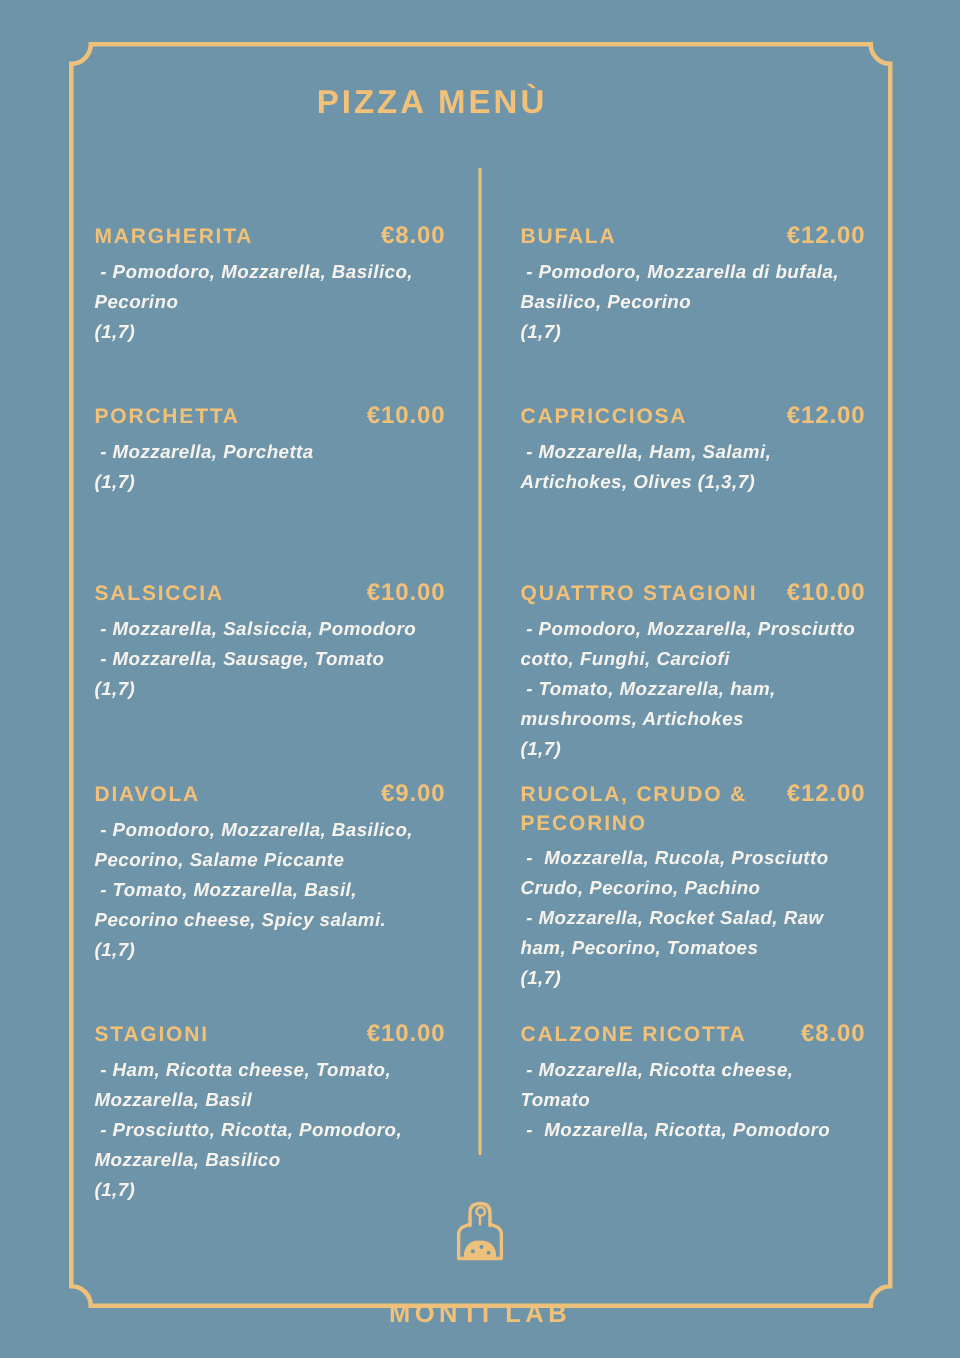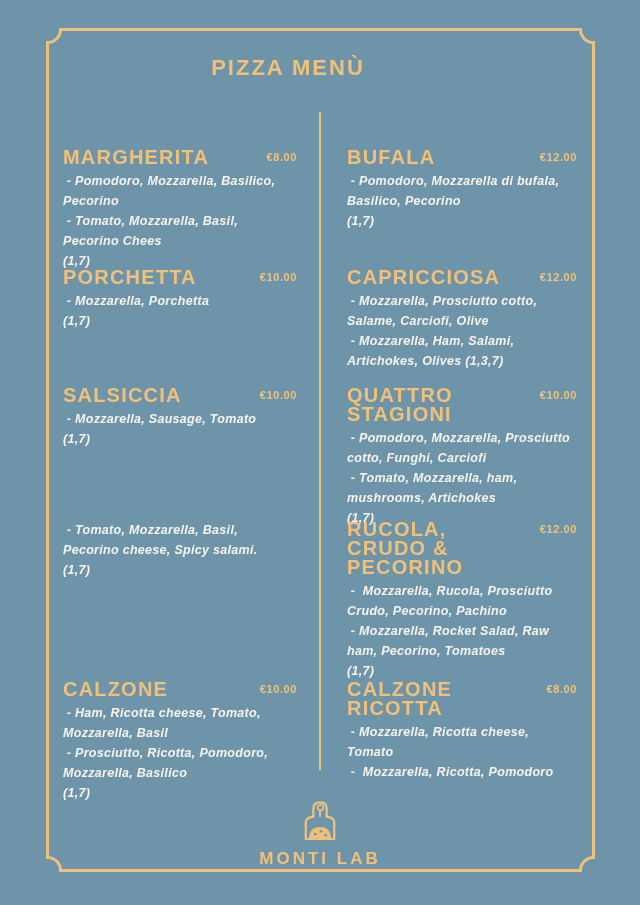--- a/index.html
+++ b/index.html
@@ -46,29 +46,29 @@
   .item { color: #f6f3ed; }
   .item-head {
     display: flex;
     justify-content: space-between;
     align-items: flex-start;
     margin-bottom: 4px;
   }
   .item-name {
     color: #f2c177;
     font-weight: bold;
-    font-size: 20px;
+    font-size: 14px;
     letter-spacing: 1.2px;
     line-height: 19px;
     max-width: 170px;
   }
   .item-price {
     color: #f2c177;
     font-weight: bold;
-    font-size: 11px;
+    font-size: 16px;
     letter-spacing: 0.6px;
     line-height: 19px;
     white-space: nowrap;
   }
   .desc-line {
     font-style: italic;
     font-weight: 600;
     font-size: 12.5px;
     line-height: 20px;
     letter-spacing: 0.3px;
@@ -76,21 +76,21 @@
     color: #f6f3ed;
   }
   .footer {
     position: absolute;
     left: 0; top: 797px;
     width: 640px;
     text-align: center;
   }
   .brand-icon { display: inline-block; }
   .brand-name {
-    margin-top: 4px;
+    margin-top: 20px;
     color: #f2c177;
     font-size: 17px;
     font-weight: bold;
     letter-spacing: 3px;
   }
 </style>
 </head>
 <body>
 
 <svg class="frame" viewBox="0 0 640 905">
@@ -102,50 +102,55 @@
 <div class="divider"></div>
 
 <div class="menu-grid">
 
   <div class="item">
     <div class="item-head">
       <span class="item-name">MARGHERITA</span>
       <span class="item-price">€8.00</span>
     </div>
     <div class="desc-line"> - Pomodoro, Mozzarella, Basilico, Pecorino</div>
-    <div class="desc-line"> - Tomato, Mozzarella, Basil, Pecorino Chees</div>
     <div class="desc-line">(1,7)</div>
   </div>
 
   <div class="item">
     <div class="item-head">
       <span class="item-name">PORCHETTA</span>
       <span class="item-price">€10.00</span>
     </div>
     <div class="desc-line"> - Mozzarella, Porchetta</div>
     <div class="desc-line">(1,7)</div>
   </div>
 
   <div class="item">
     <div class="item-head">
       <span class="item-name">SALSICCIA</span>
       <span class="item-price">€10.00</span>
     </div>
+    <div class="desc-line"> - Mozzarella, Salsiccia, Pomodoro</div>
     <div class="desc-line"> - Mozzarella, Sausage, Tomato</div>
     <div class="desc-line">(1,7)</div>
   </div>
 
   <div class="item">
+    <div class="item-head">
+      <span class="item-name">DIAVOLA</span>
+      <span class="item-price">€9.00</span>
+    </div>
+    <div class="desc-line"> - Pomodoro, Mozzarella, Basilico, Pecorino, Salame Piccante</div>
     <div class="desc-line"> - Tomato, Mozzarella, Basil, Pecorino cheese, Spicy salami.</div>
     <div class="desc-line">(1,7)</div>
   </div>
 
   <div class="item">
     <div class="item-head">
-      <span class="item-name">CALZONE</span>
+      <span class="item-name">STAGIONI</span>
       <span class="item-price">€10.00</span>
     </div>
     <div class="desc-line"> - Ham, Ricotta cheese, Tomato, Mozzarella, Basil</div>
     <div class="desc-line"> - Prosciutto, Ricotta, Pomodoro, Mozzarella, Basilico</div>
     <div class="desc-line">(1,7)</div>
   </div>
 
   <div class="item">
     <div class="item-head">
       <span class="item-name">BUFALA</span>
@@ -153,21 +158,20 @@
     </div>
     <div class="desc-line"> - Pomodoro, Mozzarella di bufala, Basilico, Pecorino</div>
     <div class="desc-line">(1,7)</div>
   </div>
 
   <div class="item">
     <div class="item-head">
       <span class="item-name">CAPRICCIOSA</span>
       <span class="item-price">€12.00</span>
     </div>
-    <div class="desc-line"> - Mozzarella, Prosciutto cotto, Salame, Carciofi, Olive</div>
     <div class="desc-line"> - Mozzarella, Ham, Salami, Artichokes, Olives (1,3,7)</div>
     <div class="desc-line"></div>
   </div>
 
   <div class="item">
     <div class="item-head">
       <span class="item-name">QUATTRO STAGIONI</span>
       <span class="item-price">€10.00</span>
     </div>
     <div class="desc-line"> - Pomodoro, Mozzarella, Prosciutto cotto, Funghi, Carciofi</div>

